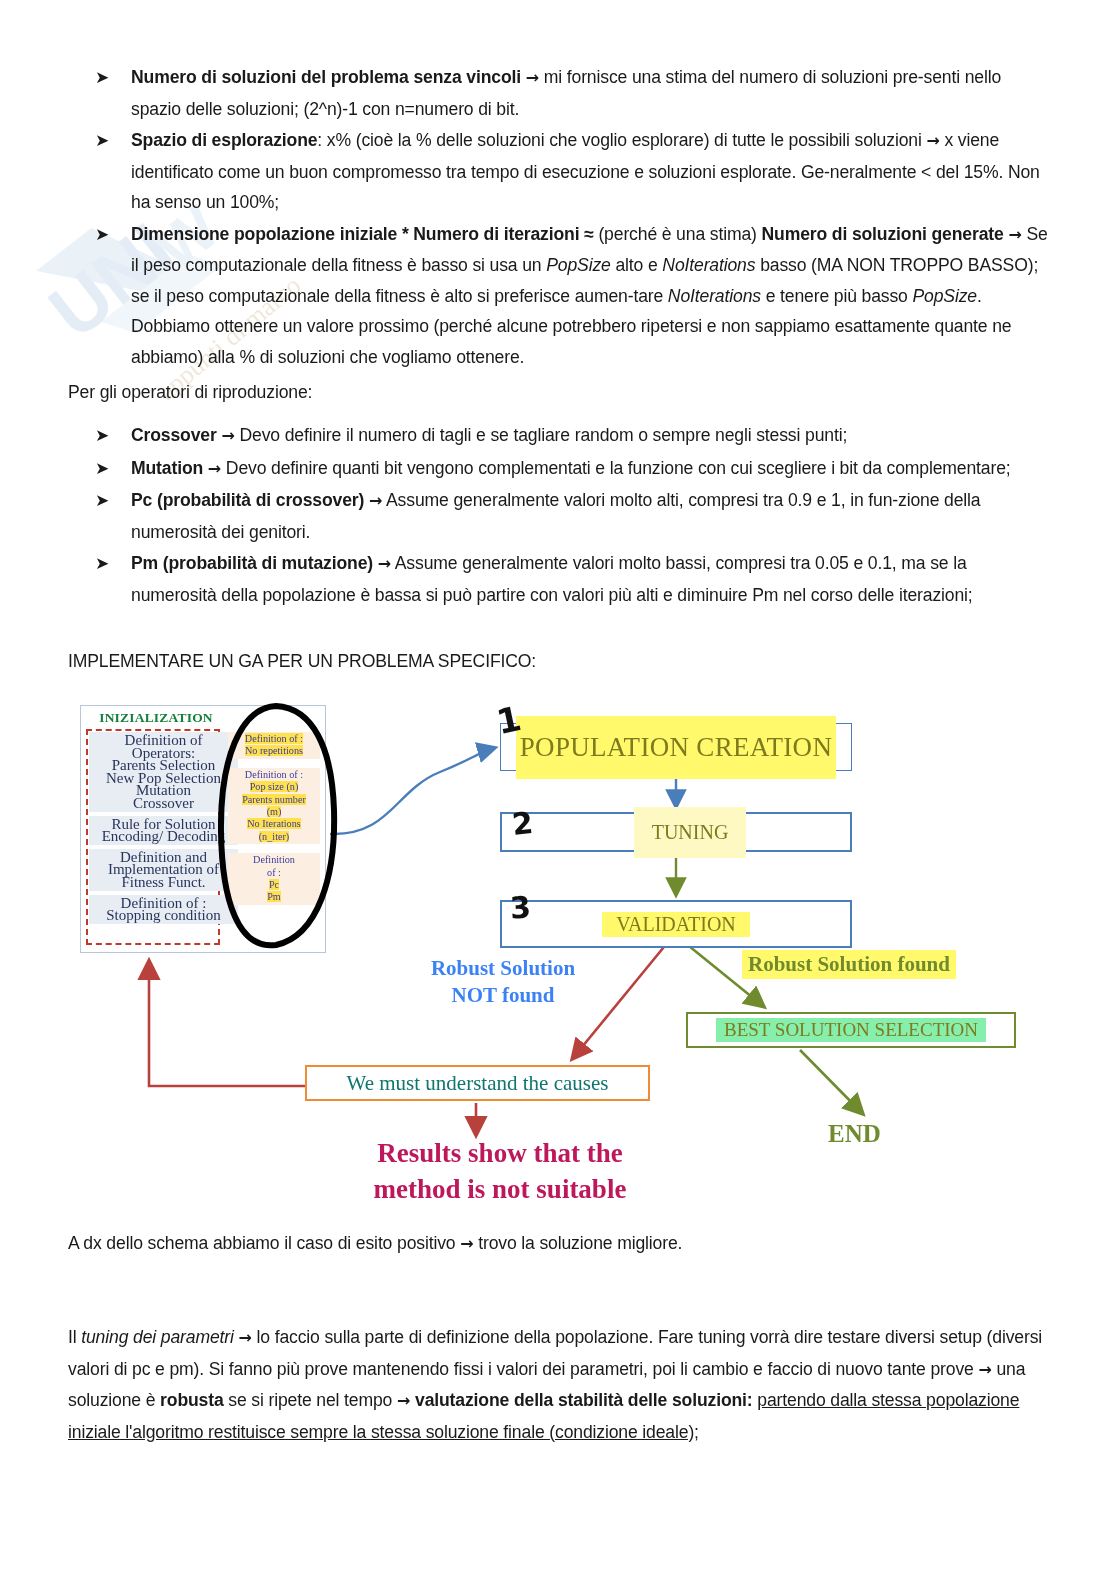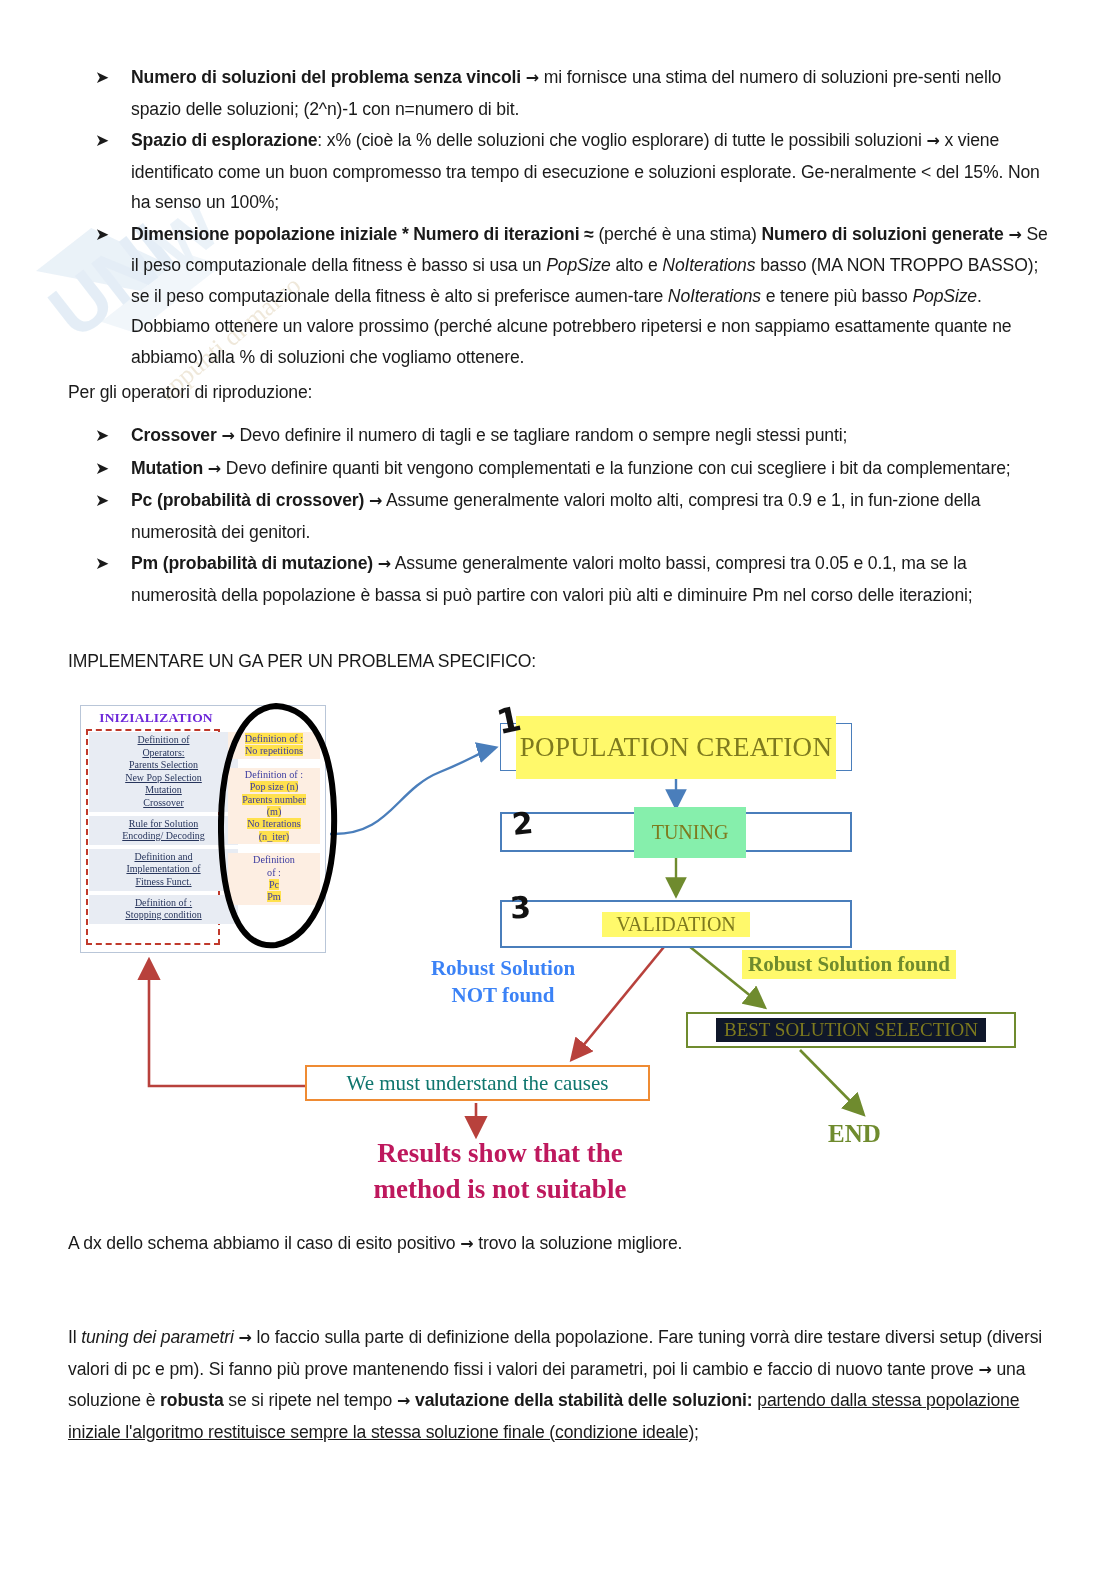--- a/index.html
+++ b/index.html
@@ -33,30 +33,30 @@
   .u{text-decoration:underline;}
 
   
   .init-panel{
     position:absolute;left:80px;top:705px;width:246px;height:248px;
     background:#ffffff;border:1px solid #b9c6d8;box-sizing:border-box;z-index:4;
   }
   .init-title{
     position:absolute;left:86px;top:710px;width:140px;text-align:center;
     font-family:"Liberation Serif",serif;font-weight:bold;font-size:13.5px;
-    color:#6d28d9;letter-spacing:.2px;z-index:6;
+    color:#15803d;letter-spacing:.2px;z-index:6;
   }
   .init-dashed{
     position:absolute;left:86px;top:729px;width:134px;height:216px;
     border:2.5px dashed #c0392b;box-sizing:border-box;z-index:5;
   }
   .init-left-col{
     position:absolute;left:89px;top:732px;width:149px;z-index:6;
-    font-family:"Liberation Serif",serif;font-size:10px;line-height:12.6px;
-    color:#27355c;text-align:center;text-decoration:underline;
+    font-family:"Liberation Serif",serif;font-size:15px;line-height:12.6px;
+    color:#27355c;text-align:center;
   }
   .ilr{background:#e8ecf3;padding:2px 0;margin-bottom:4px;}
   .init-right-col{
     position:absolute;left:228px;top:732px;width:92px;z-index:6;
     font-family:"Liberation Serif",serif;font-size:10.2px;line-height:12.4px;
     color:#3b3ba0;text-align:center;
   }
   .irow{background:#fdeee2;margin-bottom:9px;padding:1px 0;}
   .hl{background:#ffe14d;}
 
@@ -67,25 +67,25 @@
   .fbox{
     position:absolute;box-sizing:border-box;background:#ffffff;
     display:flex;align-items:center;justify-content:center;z-index:4;
   }
   .fbox span{
     font-family:"Liberation Serif",serif;color:#7e7a1e;white-space:nowrap;
   }
   #box-pop{left:500px;top:723px;width:352px;height:48px;border:1.6px solid #4a7ebb;}
   #box-pop span{font-size:27px;background:#fff96b;padding:16px 4px;letter-spacing:.3px;}
   #box-tun{left:500px;top:812px;width:352px;height:40px;border:2.2px solid #4a7ebb;}
-  #box-tun span{font-size:20px;background:#86efac;padding:14px 18px;margin-left:28px;}
+  #box-tun span{font-size:20px;background:#fef9c3;padding:14px 18px;margin-left:28px;}
   #box-val{left:500px;top:900px;width:352px;height:48px;border:2.2px solid #4a7ebb;}
   #box-val span{font-size:20px;background:#fff96b;padding:1px 14px;}
   #box-best{left:686px;top:1012px;width:330px;height:36px;border:2.2px solid #6f8b2e;}
-  #box-best span{font-size:19px;background:#0f172a;padding:1px 8px;}
+  #box-best span{font-size:19px;background:#86efac;padding:1px 8px;}
   #box-causes{
     left:305px;top:1065px;width:345px;height:36px;border:2.4px solid #ef8b33;
     background:#ffffff;
   }
   #box-causes span{
     font-family:"Liberation Serif",serif;font-size:21px;color:#0f766e;background:none;
   }
 
   .hand-num{
     position:absolute;font-family:"DejaVu Sans",sans-serif;font-weight:bold;

